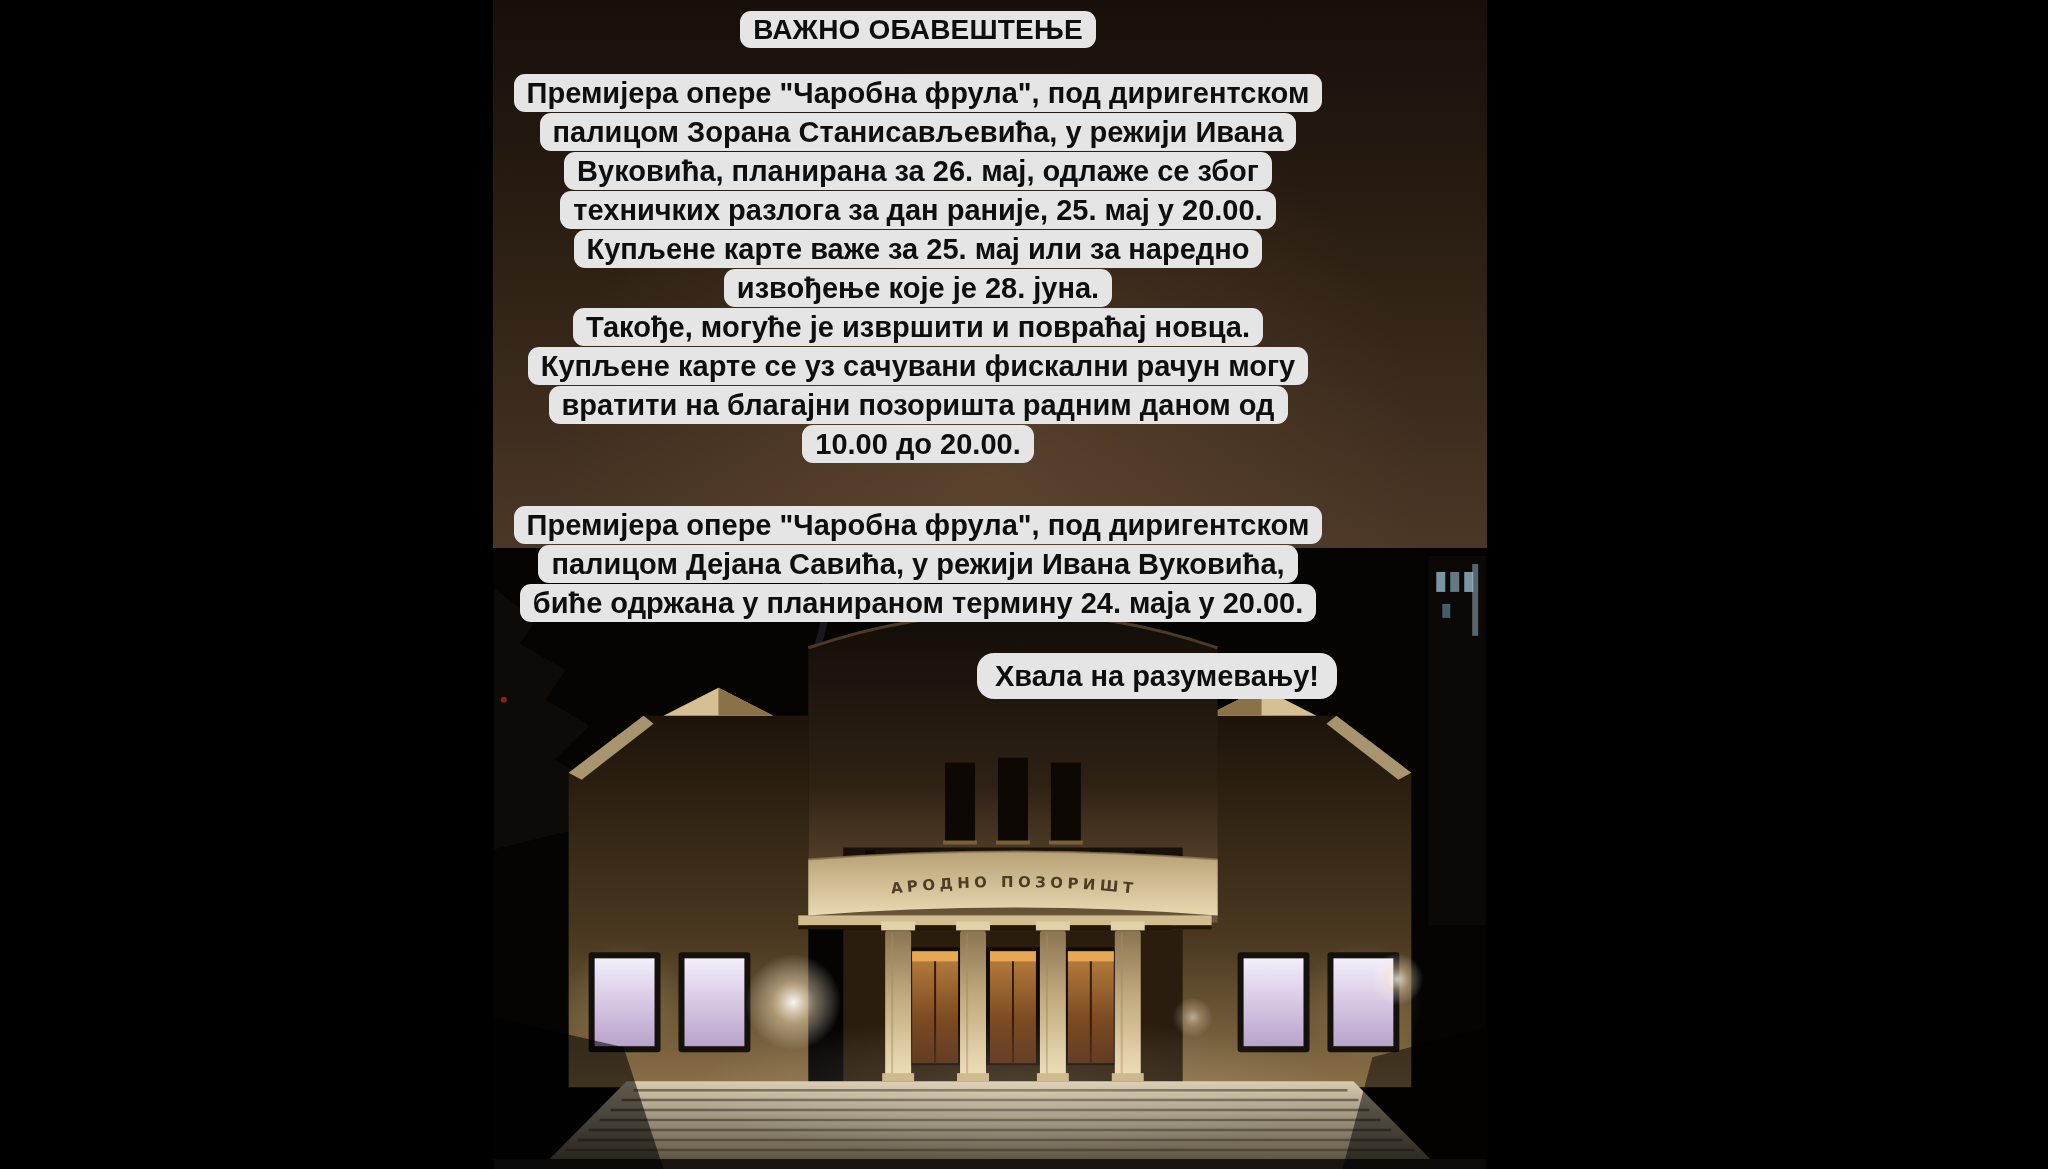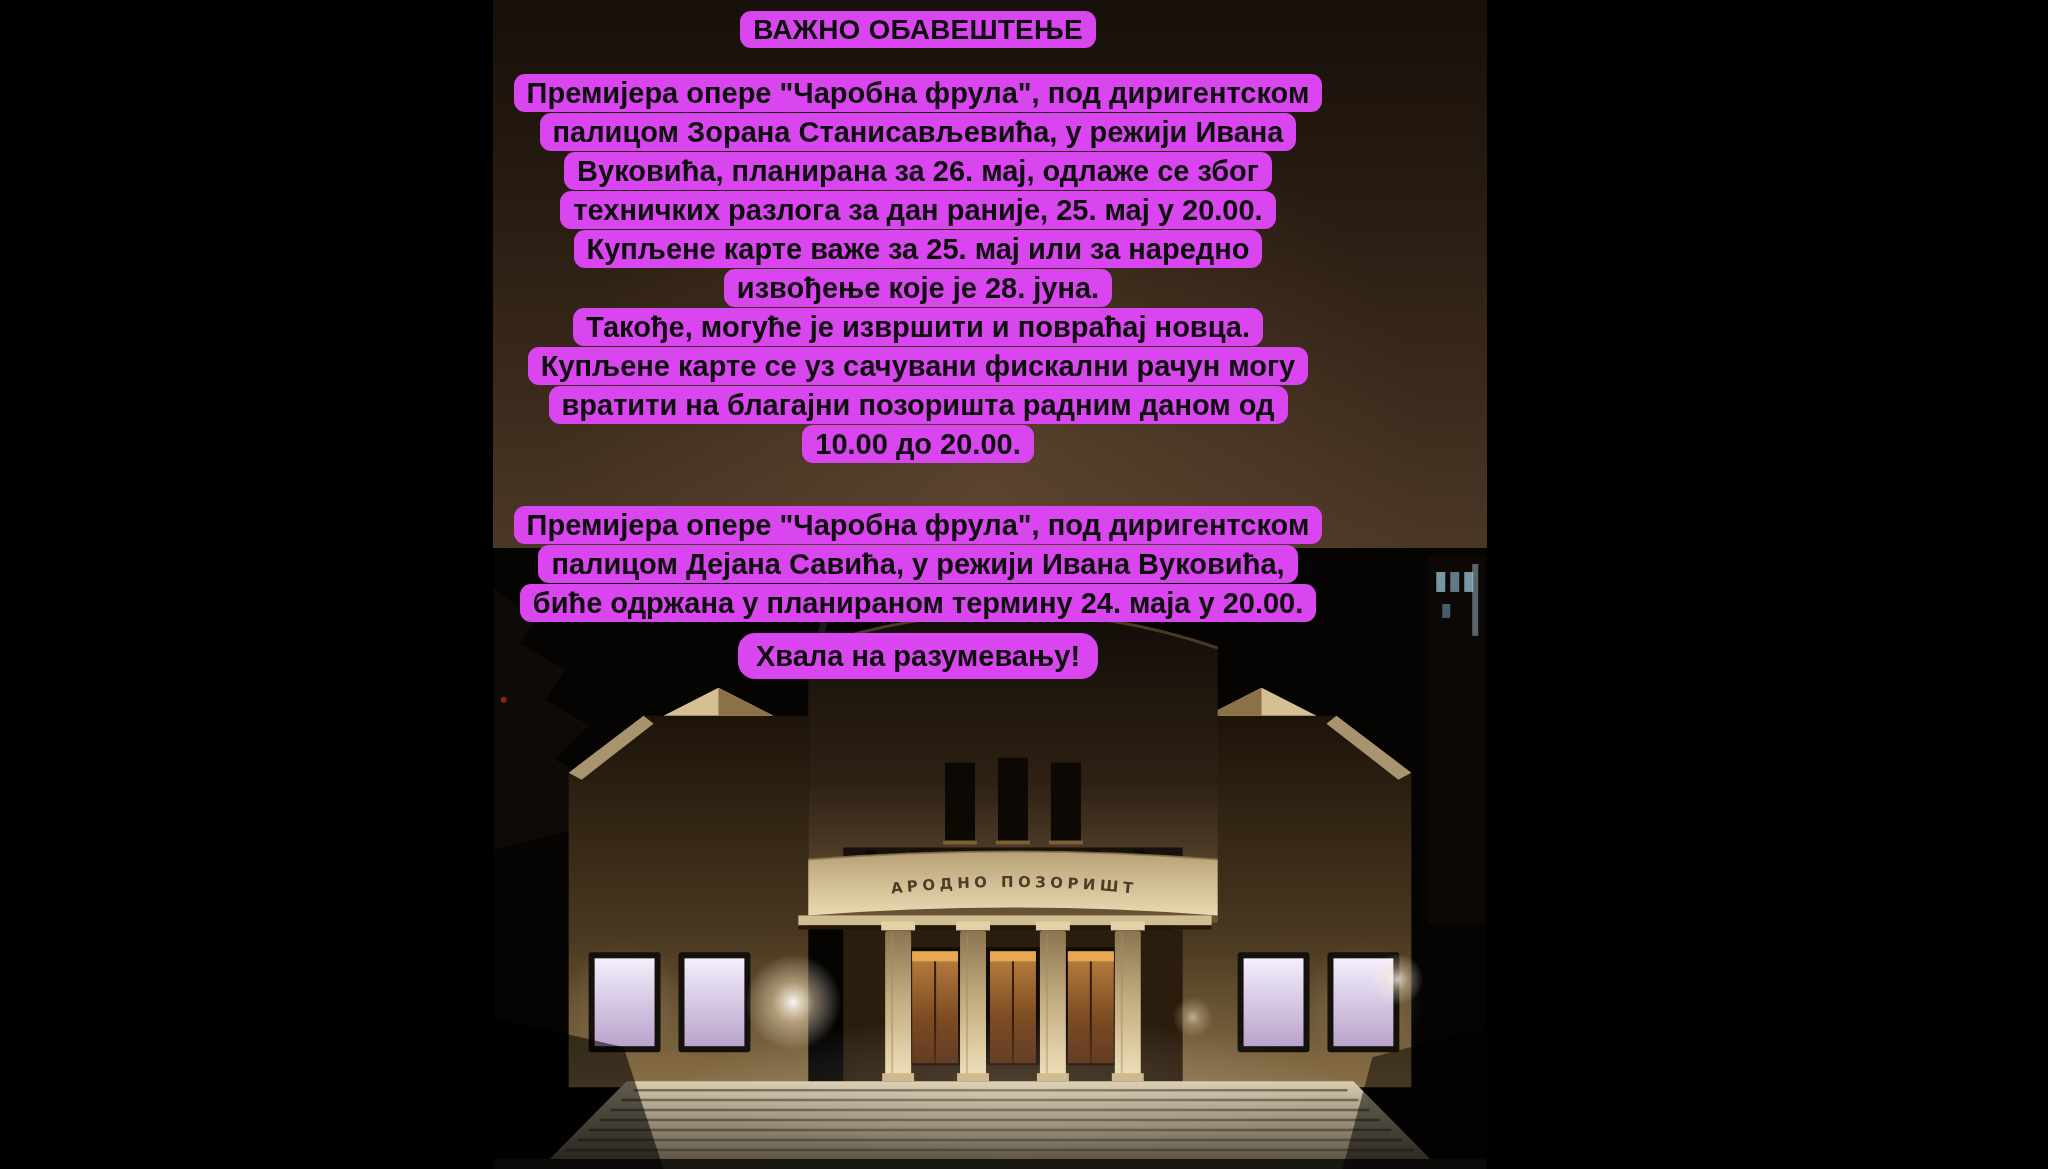--- a/index.html
+++ b/index.html
@@ -16,24 +16,24 @@
   }
   .photo{position:absolute;left:0;top:548px;width:994px;height:621px;display:block;}
   .text-layer{
     position:absolute;left:6px;right:150px;top:0;
     text-align:center;z-index:5;
   }
   .row{margin:0;}
   .title-row{padding-top:11px;}
   .block1{margin-top:25px;}
   .block2{margin-top:42px;}
-  .footer-row{margin-top:14px;}
+  .footer-row{margin-top:34px;text-align:right;}
   .bubble{
     display:inline;
-    background:#d946ef;
+    background:#e5e5e5;
     color:#0e0e0e;
     font-weight:700;
     padding:3px 13px;
     border-radius:11px;
     box-decoration-break:clone;
     -webkit-box-decoration-break:clone;
   }
   .title{font-size:28px;line-height:38px;letter-spacing:.2px;}
   .body{font-size:29px;line-height:39px;}
   .footer{font-size:29px;line-height:39px;border-radius:17px;padding:7px 18px;}

